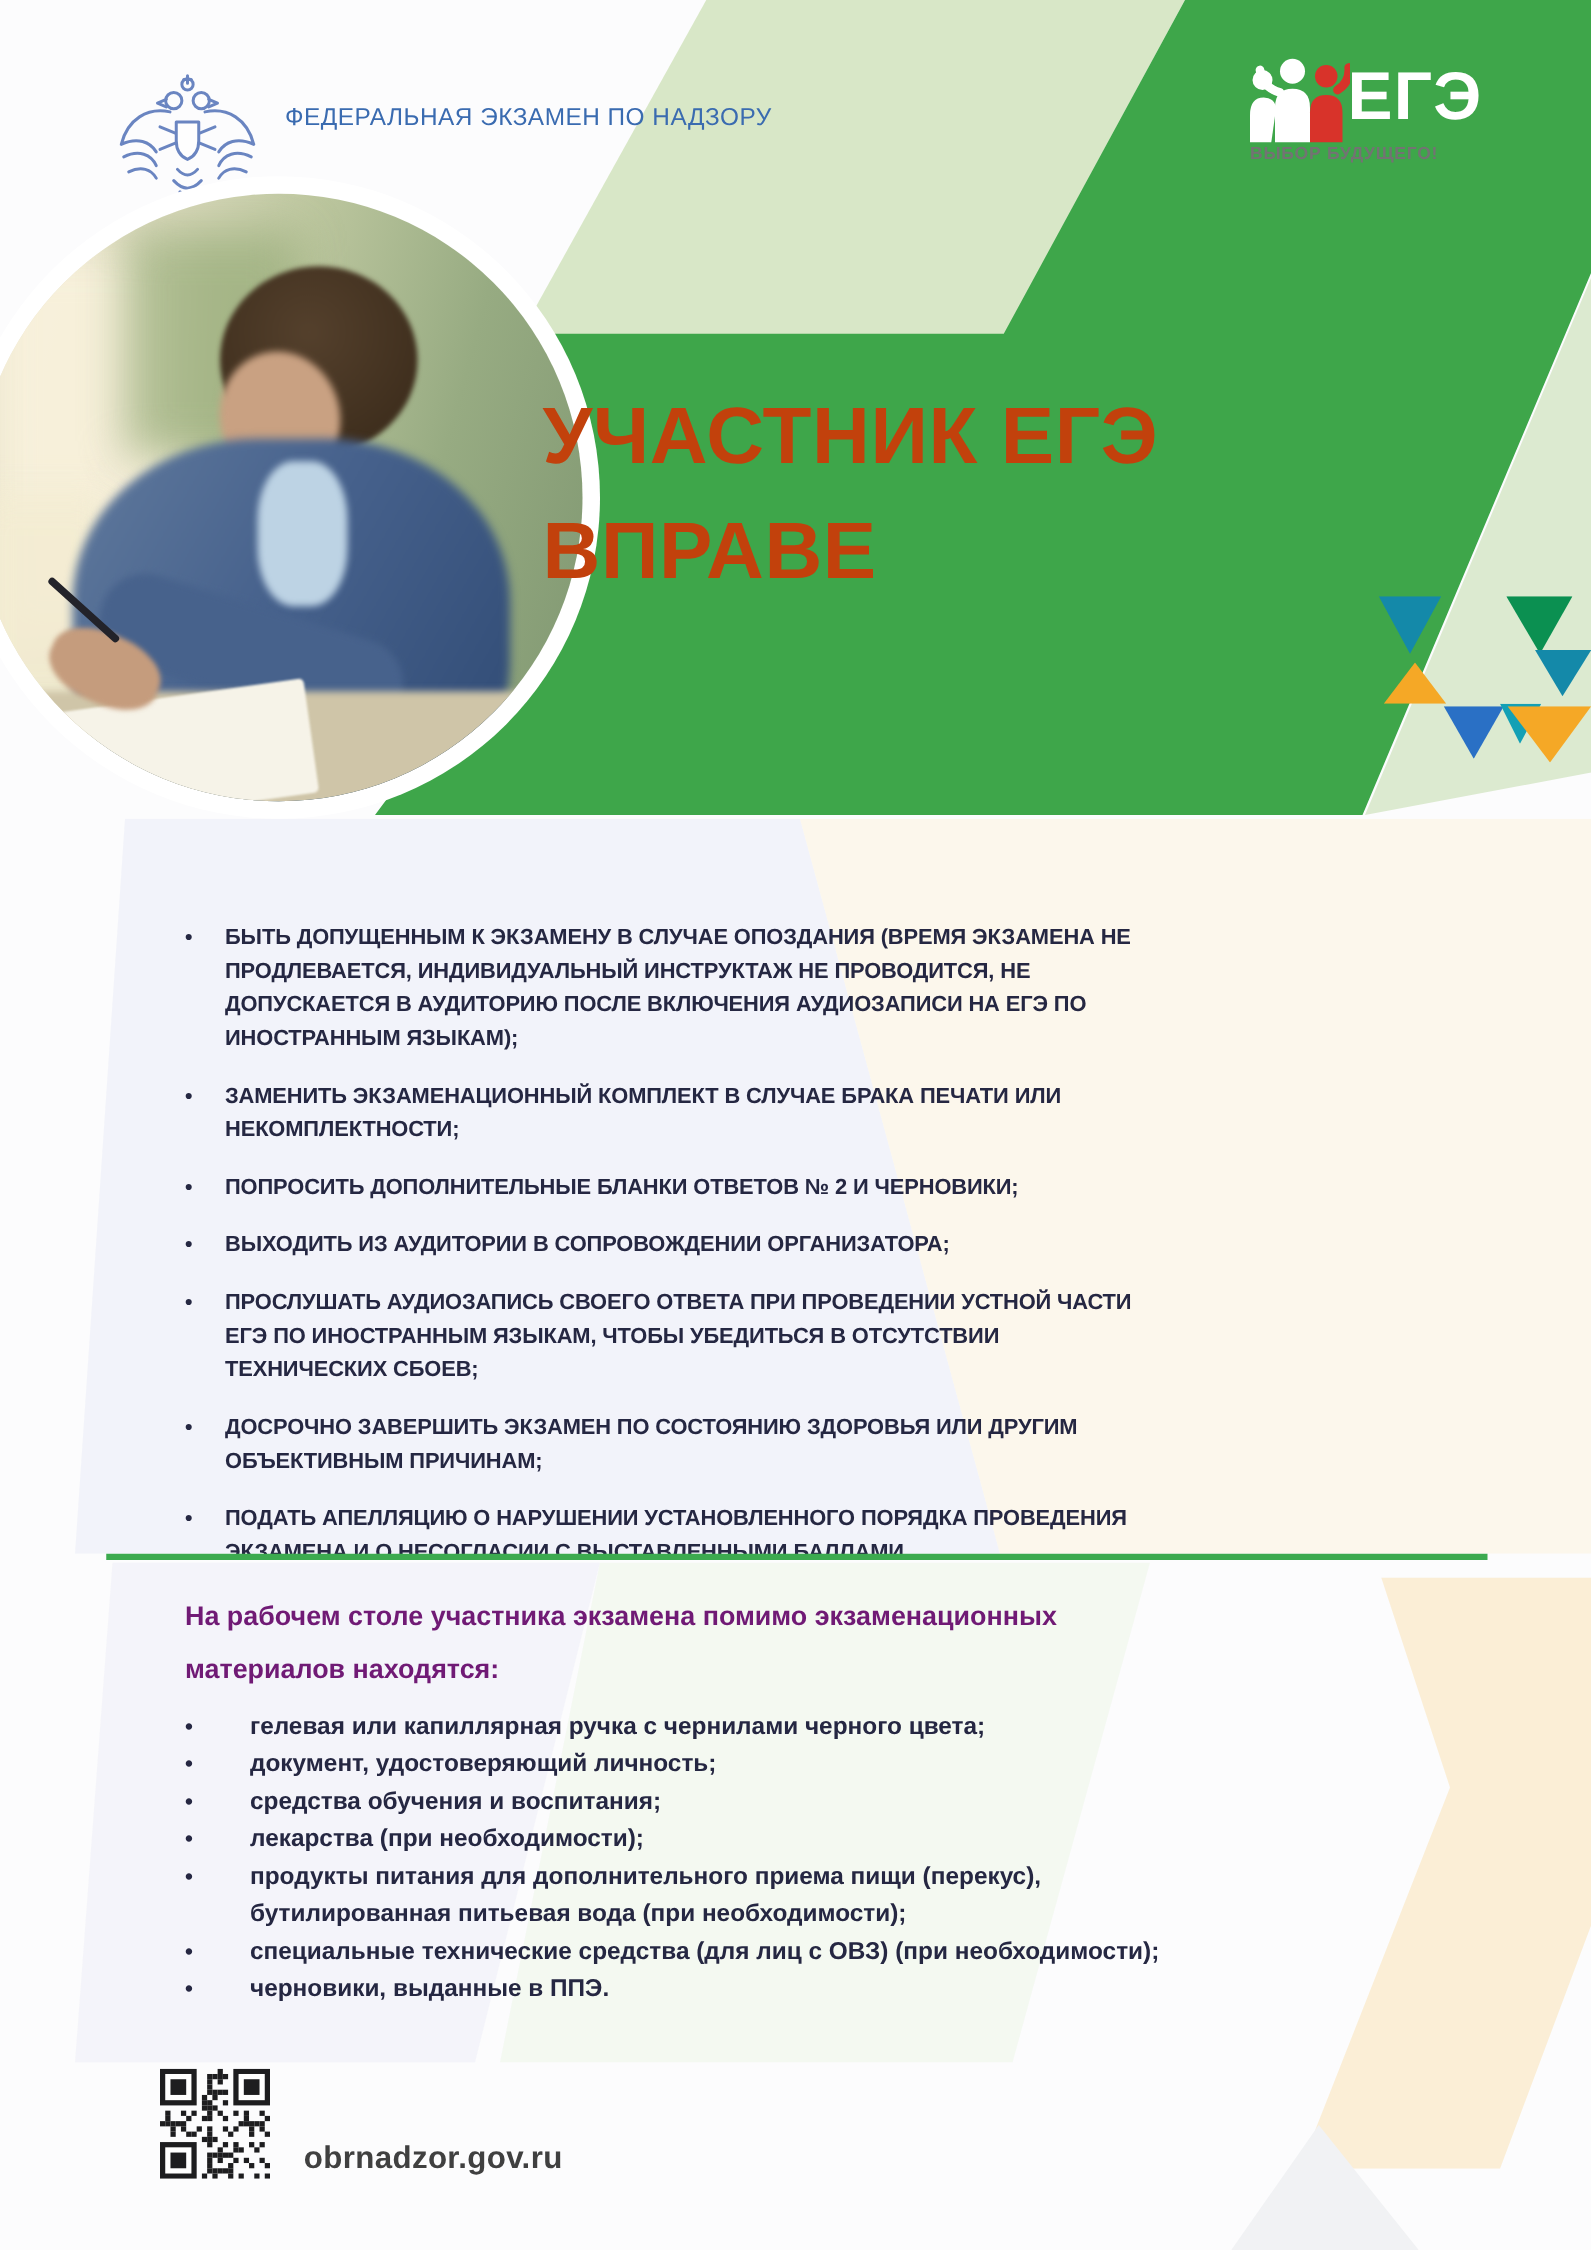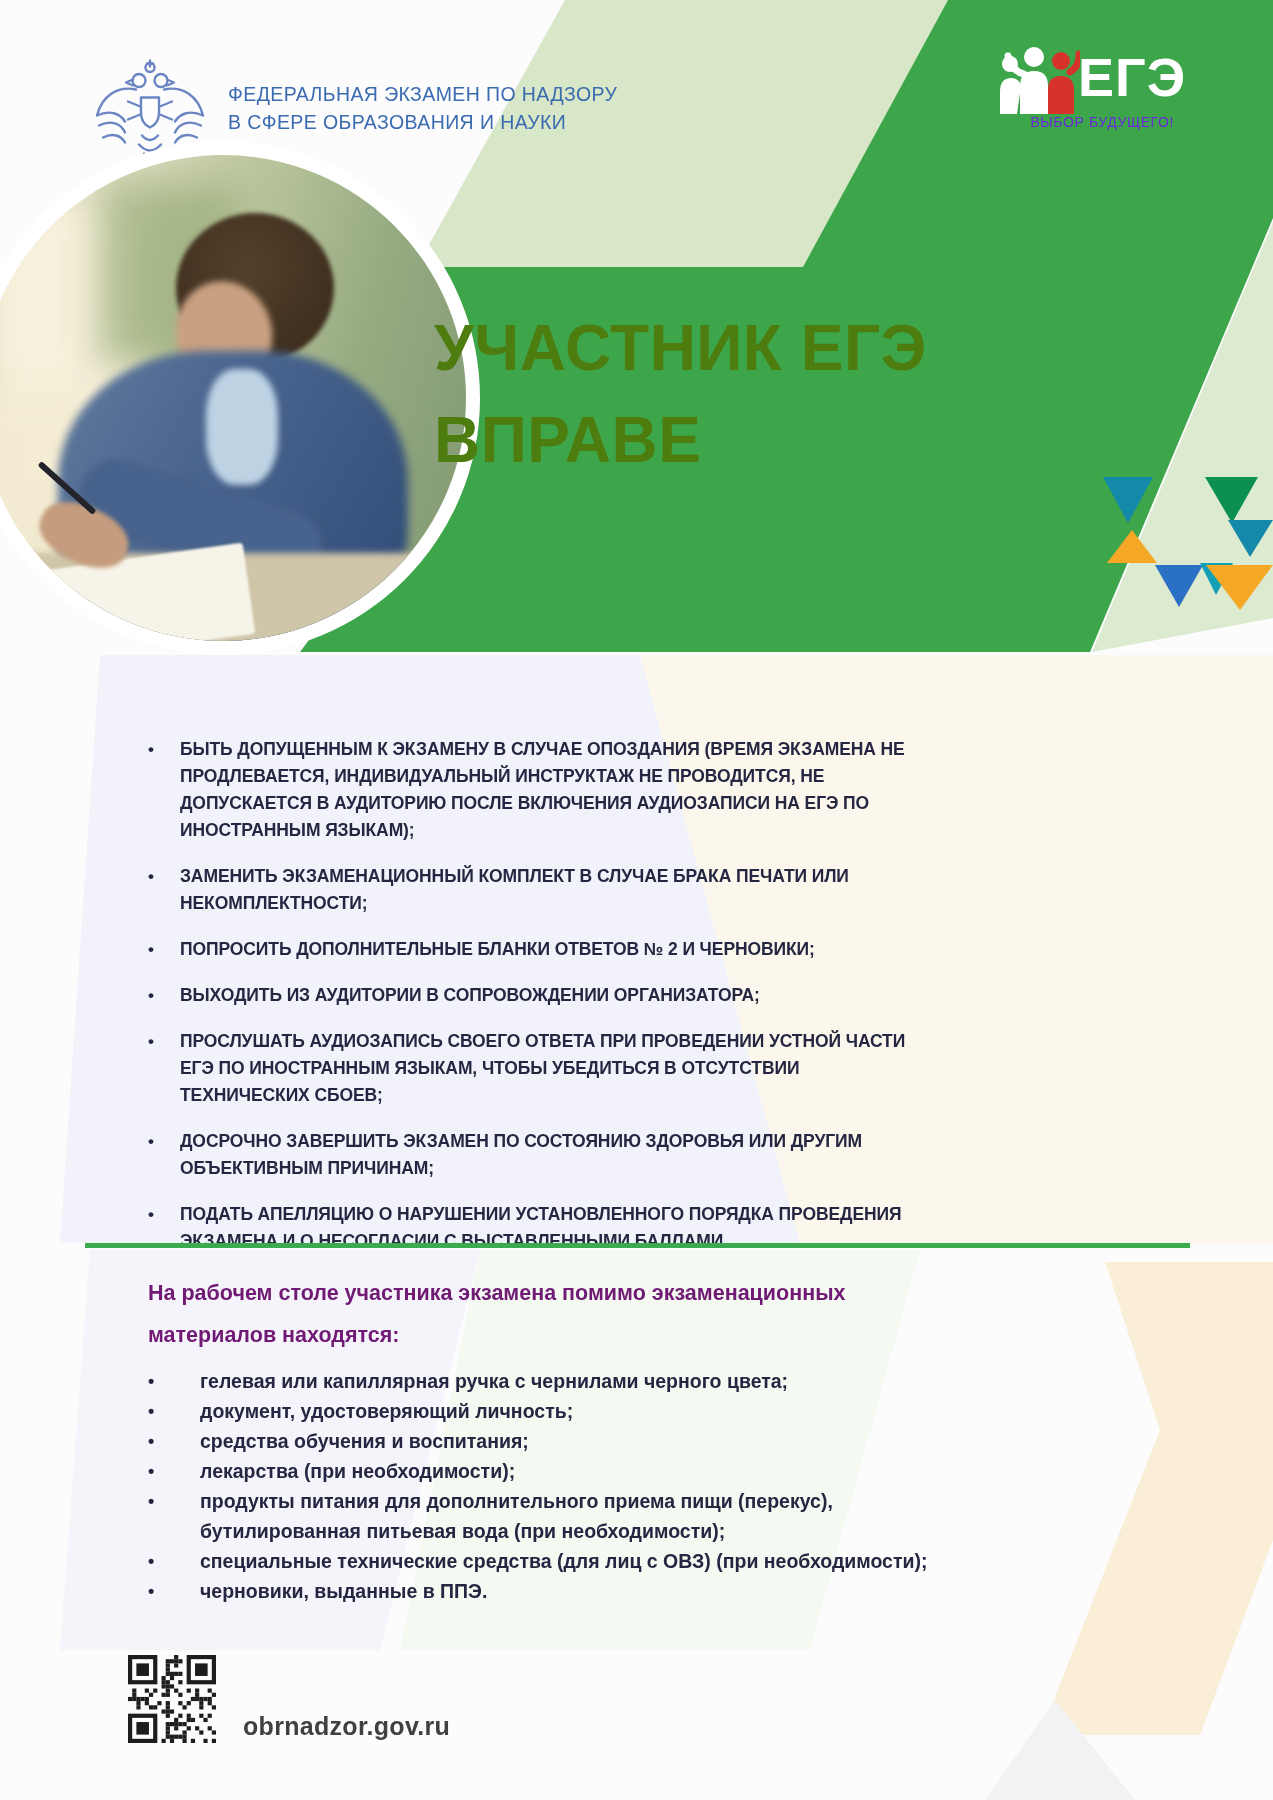--- a/index.html
+++ b/index.html
@@ -40,22 +40,22 @@
   .tri-orange1{background:#f5a826;clip-path:polygon(1107px 563px,1132px 530px,1157px 563px);}
   .tri-teal2{background:#1489a9;clip-path:polygon(1228px 520px,1273px 520px,1250px 557px);}
   .tri-blue{background:#2a70c5;clip-path:polygon(1155px 565px,1203px 565px,1179px 607px);}
   .tri-cyan{background:#13a0b5;clip-path:polygon(1200px 563px,1233px 563px,1216px 595px);}
   .tri-orange2{background:#f5a826;clip-path:polygon(1206px 565px,1273px 565px,1240px 610px);}
 
   
   .ege-logo{left:998px;top:44px;width:180px;height:92px;}
   .ege-figures{left:0;top:2px;width:82px;height:68px;}
   .ege-text{left:80px;top:2px;color:#fff;font-size:54px;font-weight:800;letter-spacing:1px;}
-  .ege-tagline{left:2px;top:70px;width:174px;text-align:right;color:#6d28d9;
-    font-size:14px;font-weight:400;letter-spacing:.6px;}
+  .ege-tagline{left:2px;top:70px;width:174px;text-align:left;color:#737373;
+    font-size:14px;font-weight:700;letter-spacing:.6px;}
 
   
   .photo-ring{left:-34px;top:141px;width:514px;height:514px;border-radius:50%;background:#ffffff;}
   .photo{left:-20px;top:155px;width:486px;height:486px;border-radius:50%;overflow:hidden;
     background:linear-gradient(105deg,#f1e9d4 0%,#e4e0c6 20%,#bcc69e 45%,#97ab82 70%,#7f9771 100%);}
   .photo div{position:absolute;}
   .ph-window1{left:16px;top:48px;width:150px;height:310px;background:#f8f1dc;filter:blur(16px);opacity:.95;}
   .ph-window2{left:0px;top:240px;width:110px;height:170px;background:#f3ecd2;filter:blur(14px);opacity:.9;}
   .ph-foliage{left:120px;top:30px;width:140px;height:180px;background:#9db07f;filter:blur(18px);opacity:.8;}
   .ph-hair{left:196px;top:58px;width:158px;height:150px;border-radius:50%;
@@ -69,21 +69,21 @@
     filter:blur(3px);transform:rotate(17deg);}
   .ph-desk{left:-24px;top:398px;width:540px;height:120px;background:#cfc5a8;filter:blur(3px);}
   .ph-paper{left:56px;top:402px;width:214px;height:92px;background:#f6f3e8;filter:blur(1px);
     transform:rotate(-8deg);border-radius:4px;}
   .ph-hand{left:58px;top:352px;width:92px;height:56px;border-radius:45%;background:#c59c7d;
     filter:blur(2px);transform:rotate(24deg);}
   .ph-pen{left:50px;top:330px;width:74px;height:6px;border-radius:3px;background:#23232a;
     transform:rotate(42deg);}
 
   
-  .banner-title{left:434px;top:302px;color:#4d7c0f;font-size:64px;line-height:92px;
+  .banner-title{left:434px;top:302px;color:#c2410c;font-size:64px;line-height:92px;
     font-weight:700;letter-spacing:.5px;}
 
   
   .rights-list{left:148px;top:736px;width:800px;color:#252742;}
   .r-item{display:flex;margin-bottom:19px;}
   .r-item .dot{width:32px;flex:0 0 32px;font-size:17px;line-height:27px;font-weight:700;}
   .r-item .txt{width:745px;font-size:17.5px;line-height:27px;font-weight:700;letter-spacing:-.1px;}
 
   
   .divider{left:85px;top:1243px;width:1105px;height:5px;background:#3caa4f;}
@@ -137,21 +137,20 @@
         <path d="M111 68 C99 62 89 66 85 75"></path>
         <path d="M107 80 C97 75 89 78 85 85"></path>
         <path d="M38 62 L82 44 M38 44 L82 62"></path>
         <path d="M51 40 h18 v15 q0 11 -9 15 q-9 -4 -9 -15 z" fill="#ffffff"></path>
         <path d="M52 78 q8 9 16 0 M49 87 q11 12 22 0 M54 96 q6 6 12 0"></path>
       </g>
     </svg>
   </div>
   <div class="abs agency-name">
     <div>ФЕДЕРАЛЬНАЯ ЭКЗАМЕН ПО НАДЗОРУ</div>
-    <div>В СФЕРЕ ОБРАЗОВАНИЯ И НАУКИ</div>
   </div>
 
   <div class="abs ege-logo">
     <div class="abs ege-figures">
       <svg viewBox="0 0 82 68" width="82" height="68">
         <g fill="#ffffff">
           <circle cx="12" cy="18" r="8"></circle>
           <path d="M2 68 V46 q0 -14 11 -14 q8 0 10 8 l-4 28 z"></path>
           <circle cx="36" cy="11" r="10"></circle>
           <path d="M22 68 V40 q0 -15 14 -15 q14 0 14 15 v28 z"></path>

